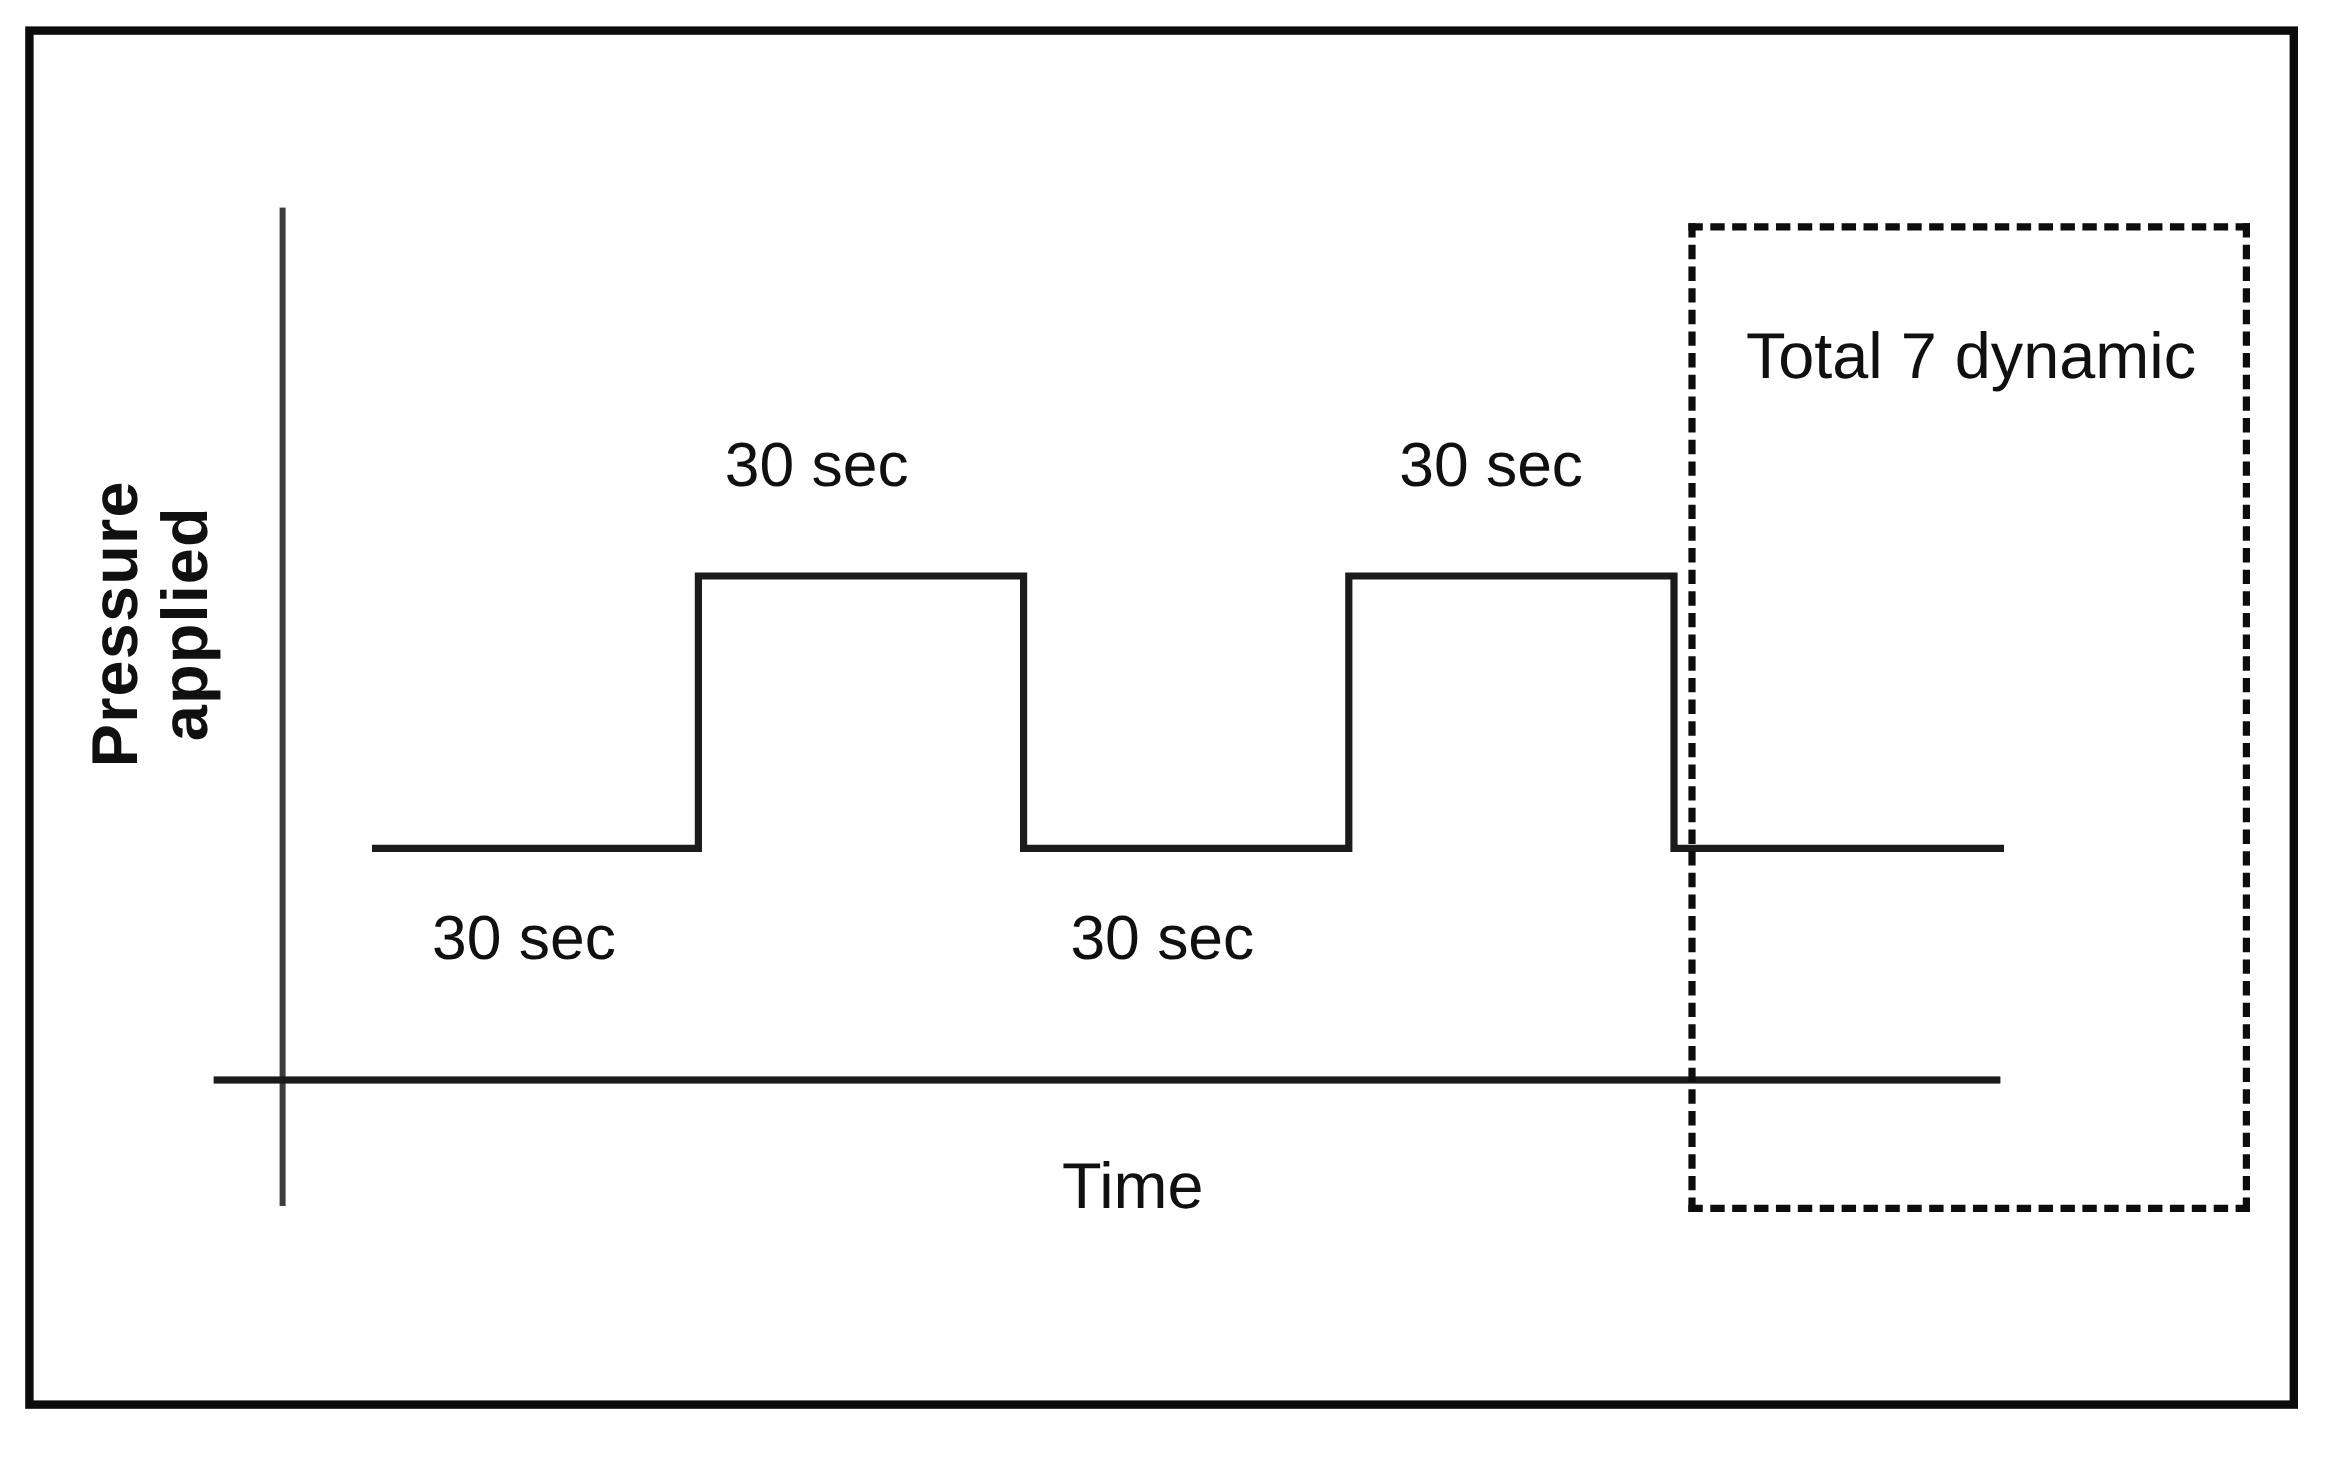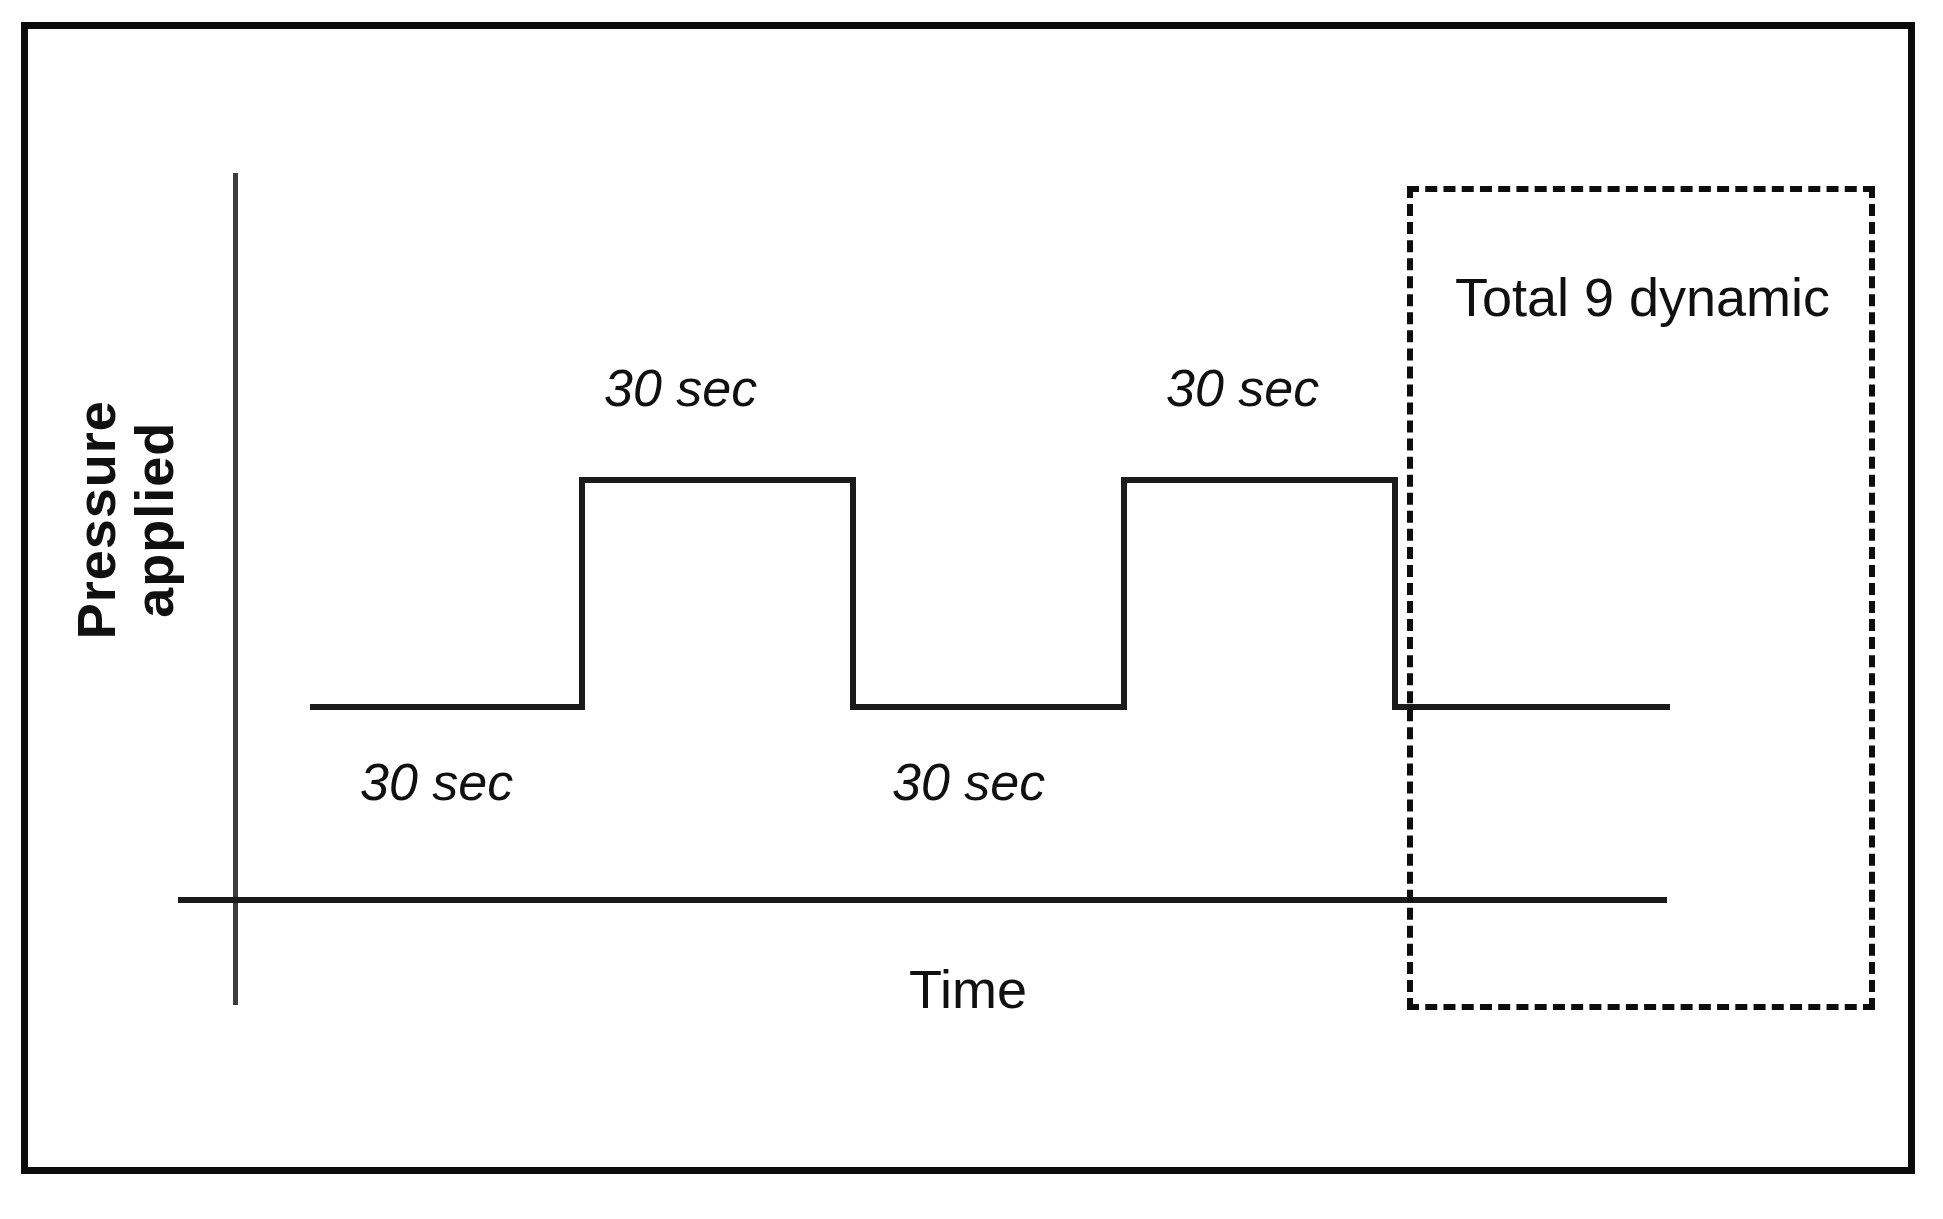--- a/index.html
+++ b/index.html
@@ -70,35 +70,33 @@
   }
   #y-axis-label .l1, #y-axis-label .l2 { display: block; }
   
   #x-axis-label {
     position: absolute;
     left: 885px;
     top: 958px;
     font-size: 54px;
     color: #101010;
     letter-spacing: 0px;
-    margin-left: 24px;
   }
   
   #waveform {
     position: absolute;
     left: 0;
     top: 0;
   }
   
   .sec-label {
     position: absolute;
     font-size: 52px;
     color: #101010;
     white-space: nowrap;
-    font-style: italic;
   }
   #sec-label-high-1 { left: 604px; top: 358px; }
   #sec-label-high-2 { left: 1166px; top: 358px; }
   #sec-label-low-1  { left: 360px; top: 752px; }
   #sec-label-low-2  { left: 892px; top: 752px; }
   
   #cycles-box {
     position: absolute;
     left: 1407px;
     top: 186px;
@@ -143,17 +141,17 @@
       <polyline points="313,707 582,707 582,480 853,480 853,707 1124,707 1124,480 1395,480 1395,707 1667,707" fill="none" stroke="#1b1b1b" stroke-width="6" stroke-linecap="square" stroke-linejoin="miter"></polyline>
     </svg>
 
     <div class="sec-label" id="sec-label-high-1">30 sec</div>
     <div class="sec-label" id="sec-label-high-2">30 sec</div>
     <div class="sec-label" id="sec-label-low-1">30 sec</div>
     <div class="sec-label" id="sec-label-low-2">30 sec</div>
 
     <div id="cycles-box"></div>
     <div id="cycles-text">
-      <span>Total 9 dynamic</span>
+      <span>Total 7 dynamic</span>
     </div>
 
   </div>
 </div>
 
 </body></html>

